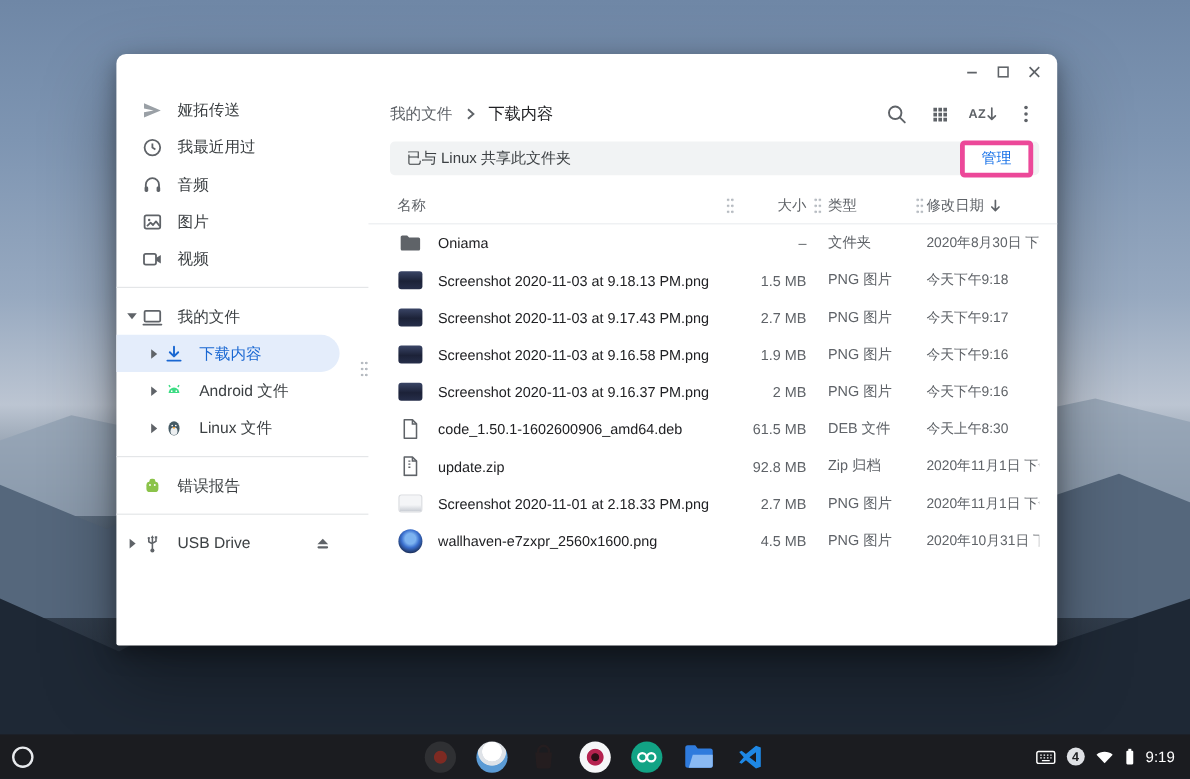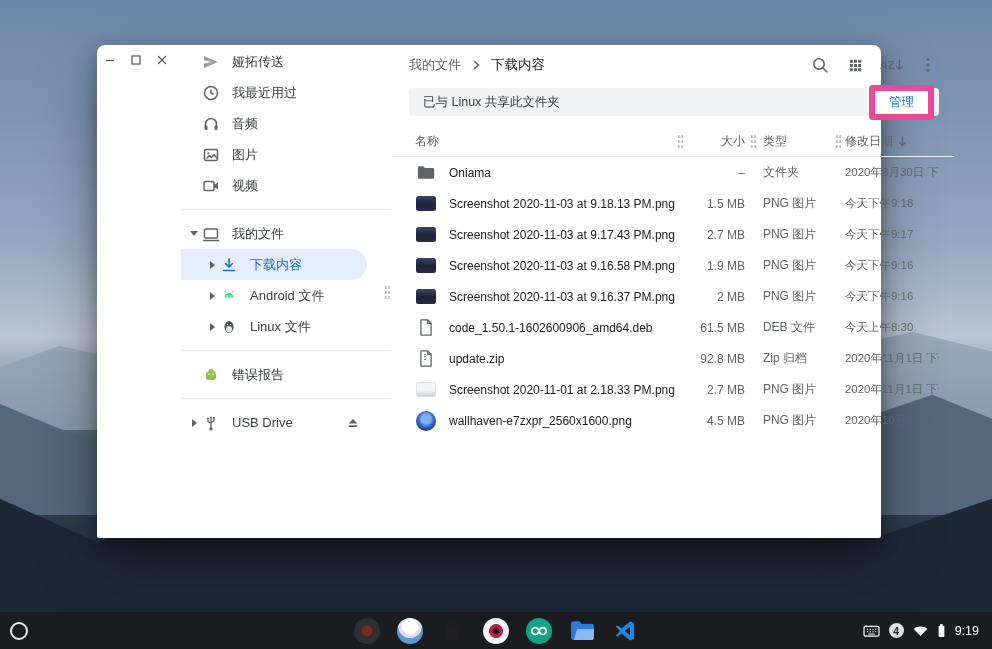--- a/index.html
+++ b/index.html
@@ -12,21 +12,21 @@
     clip-path:polygon(0 55%,6% 40%,14% 52%,24% 30%,33% 55%,45% 22%,58% 50%,70% 18%,82% 45%,92% 30%,100% 44%,100% 100%,0 100%);}
   .peak{position:absolute;top:300px;left:55%;width:22%;height:95px;background:#d8dee6;opacity:.55;
     clip-path:polygon(0 100%,45% 0,100% 100%);}
   .r2{top:330px;height:185px;background:#55677c;
     clip-path:polygon(0 40%,9% 60%,20% 28%,32% 55%,45% 25%,57% 52%,70% 30%,83% 55%,94% 35%,100% 48%,100% 100%,0 100%);}
   .r3{top:400px;height:260px;background:#1e2835;
     clip-path:polygon(0 38%,10% 55%,22% 30%,36% 52%,50% 26%,64% 50%,77% 34%,89% 52%,100% 38%,100% 100%,0 100%);}
   
   .win{position:absolute;left:97px;top:45px;width:784px;height:493px;background:#fff;
     border-radius:8px 8px 2px 2px;box-shadow:0 6px 18px rgba(0,0,0,.35),0 26px 60px rgba(0,0,0,.35);
-    display:flex;flex-direction:row;}
+    display:flex;flex-direction:column;}
   .titlebar{height:30px;flex:none;display:flex;align-items:center;justify-content:flex-end;padding-right:6px;}
   .wc{width:26px;height:24px;display:flex;align-items:center;justify-content:center;cursor:pointer;color:#5f6368;}
   .content{flex:1;display:flex;min-height:0;position:relative;}
   
   .sidebar{width:210px;flex:none;padding-top:1px;}
   .sb-item{height:31px;display:flex;align-items:center;font-size:13px;color:#3c4043;cursor:pointer;position:relative;}
   .sb-item.top{padding-left:21px;}
   .sb-item.parent{padding-left:7px;}
   .sb-item.child{padding-left:25px;}
   .chev{width:12px;margin-right:2px;flex:none;display:flex;justify-content:center;}
@@ -46,21 +46,21 @@
   .crumb1{font-size:13px;color:#5f6368;cursor:pointer;}
   .crumb-sep{margin:0 11px;display:flex;}
   .crumb2{font-size:13.5px;color:#202124;font-weight:500;cursor:default;}
   .tb-actions{margin-left:auto;display:flex;align-items:flex-start;gap:4px;}
   .icon-btn{width:32px;height:32px;display:flex;align-items:center;justify-content:center;cursor:pointer;border-radius:50%;}
   .sortaz{font-size:10.5px;font-weight:700;color:#5f6368;letter-spacing:.5px;}
   
   .banner{margin:3px 15px 10px 18px;height:28px;flex:none;background:#f1f3f4;border-radius:4px;
     display:flex;align-items:center;padding:0 5px 0 14px;}
   .banner-text{flex:1;font-size:12.5px;color:#3c4043;}
-  .banner-btn{background:#fff;border:6px solid #ec4899;border-radius:4px;color:#1a73e8;font-size:12.5px;
+  .banner-btn{background:#fff;border:4px solid #ec4899;border-radius:4px;color:#1a73e8;font-size:12.5px;
     padding:3px 14px;cursor:pointer;font-family:inherit;}
   
   .listhead{height:30px;flex:none;display:flex;align-items:center;padding:0 15px 0 24px;
     border-bottom:1px solid #eceef0;color:#5f6368;font-size:12px;}
   .file-row{height:31px;display:flex;align-items:center;padding:0 15px 0 24px;cursor:pointer;}
   .c-name{flex:1;display:flex;align-items:center;min-width:0;text-align:center;}
   .sp{flex:none;display:flex;align-items:center;justify-content:center;}
   .s1{width:12px;} .s2{width:18px;} .s3{width:12px;}
   .c-size{width:58px;flex:none;text-align:right;font-size:12px;color:#5f6368;white-space:nowrap;}
   .c-type{width:70px;flex:none;font-size:12px;color:#5f6368;white-space:nowrap;overflow:hidden;}

